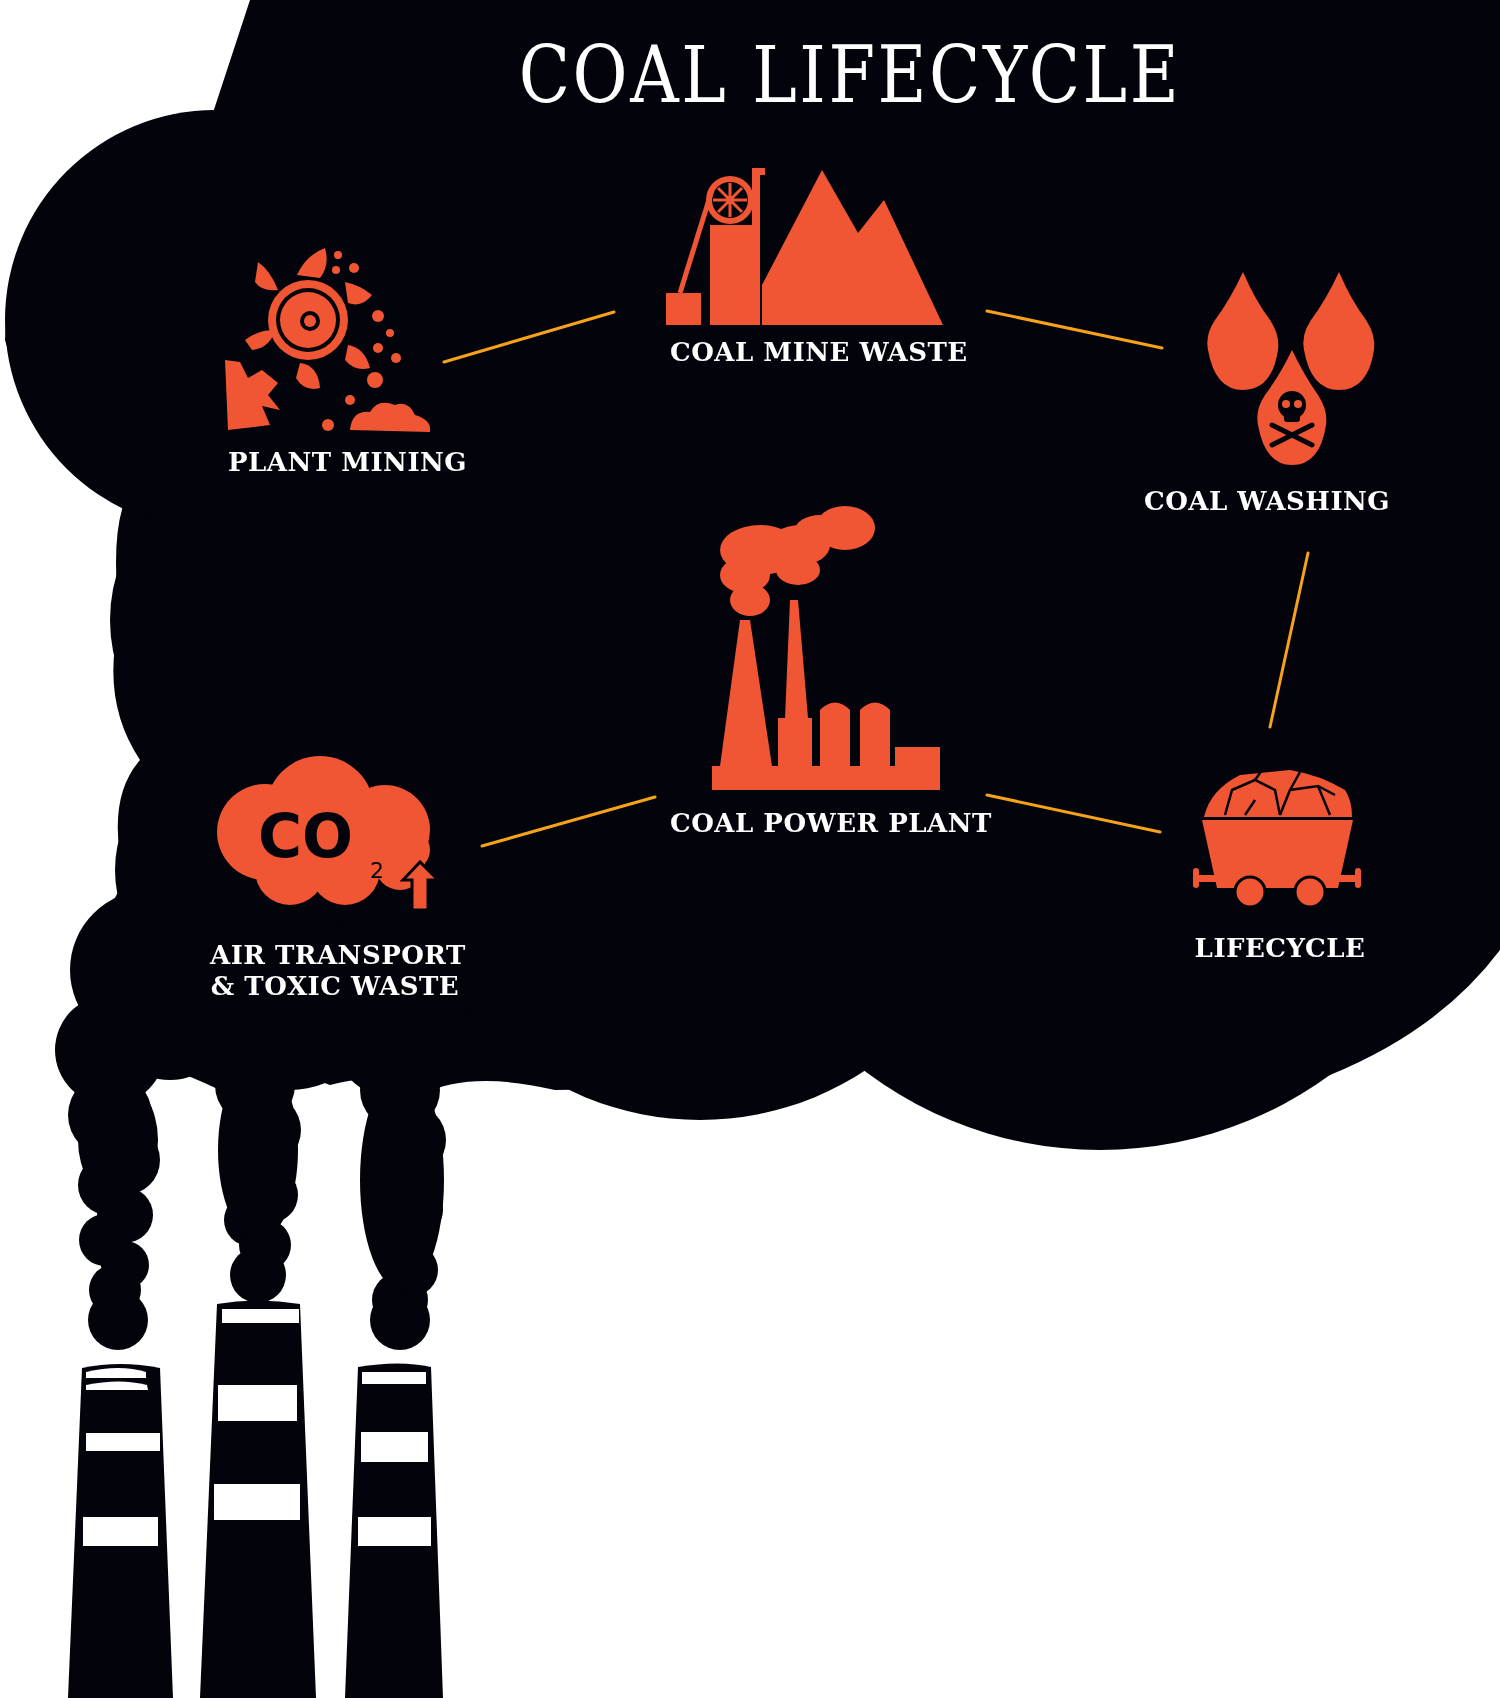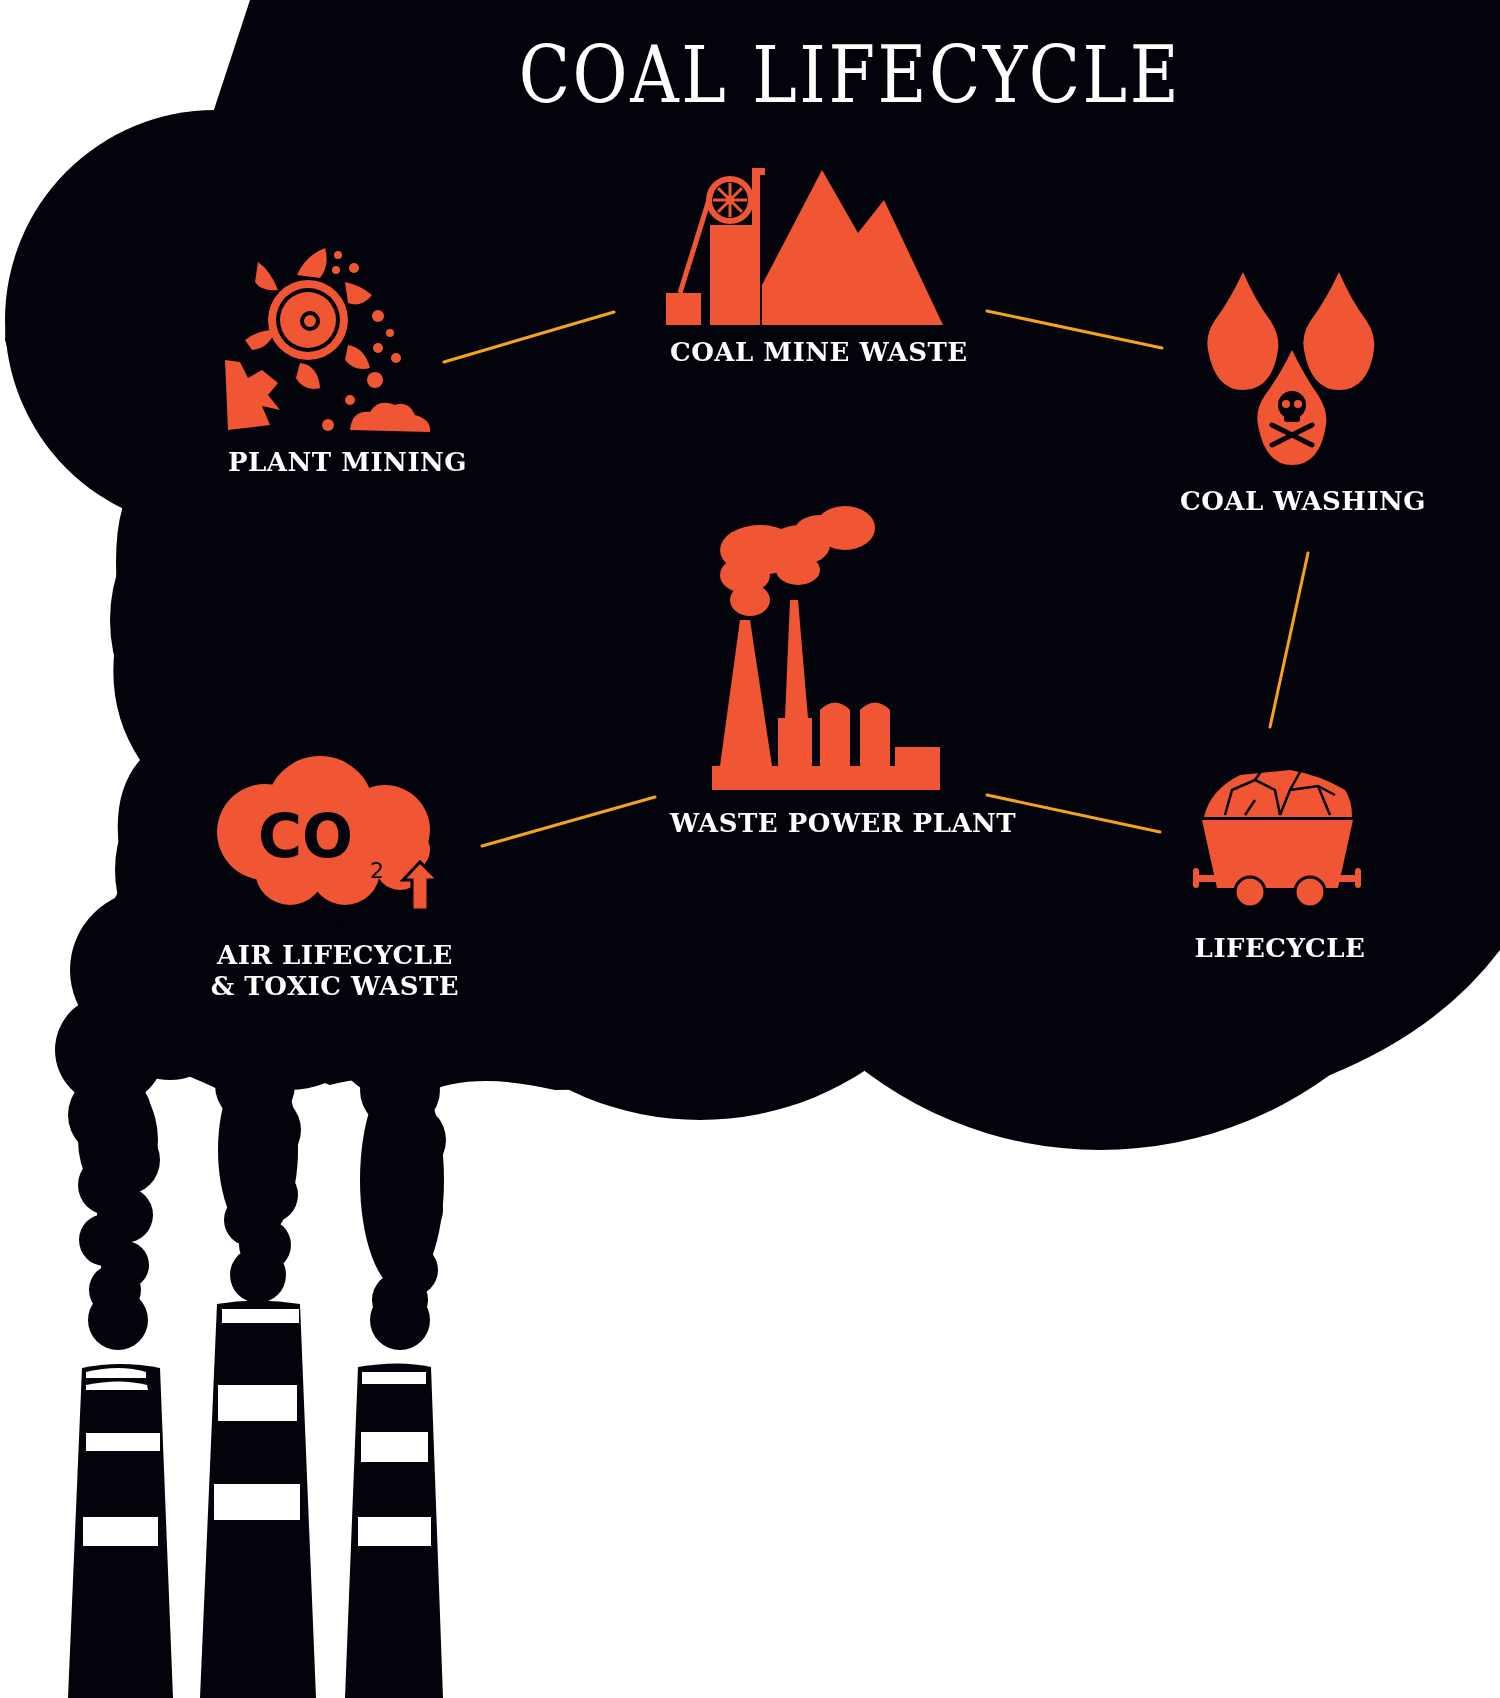--- a/index.html
+++ b/index.html
@@ -198,20 +198,20 @@
       <path d="M1318 786 L1335 795"></path>
       <path d="M1245 815 L1255 800"></path>
     </g>
   </g>
 </svg>
 
 <div class="title">COAL LIFECYCLE</div>
 
 <div class="lbl" style="left:228px;top:447px;width:160px;">PLANT MINING</div>
 <div class="lbl" style="left:670px;top:337px;width:280px;">COAL MINE WASTE</div>
-<div class="lbl" style="left:1180px;top:486px;width:220px;">COAL WASHING</div>
+<div class="lbl" style="left:1144px;top:486px;width:220px;">COAL WASHING</div>
 <div class="lbl" style="left:1190px;top:933px;width:180px;">LIFECYCLE</div>
-<div class="lbl" style="left:670px;top:808px;width:300px;">WASTE POWER PLANT</div>
+<div class="lbl" style="left:670px;top:808px;width:300px;">COAL POWER PLANT</div>
 <div class="lbl" style="left:210px;top:940px;width:250px;">
-  <div>AIR LIFECYCLE</div>
+  <div>AIR TRANSPORT</div>
   <div>&amp; TOXIC WASTE</div>
 </div>
 </div>
 
 </body></html>

